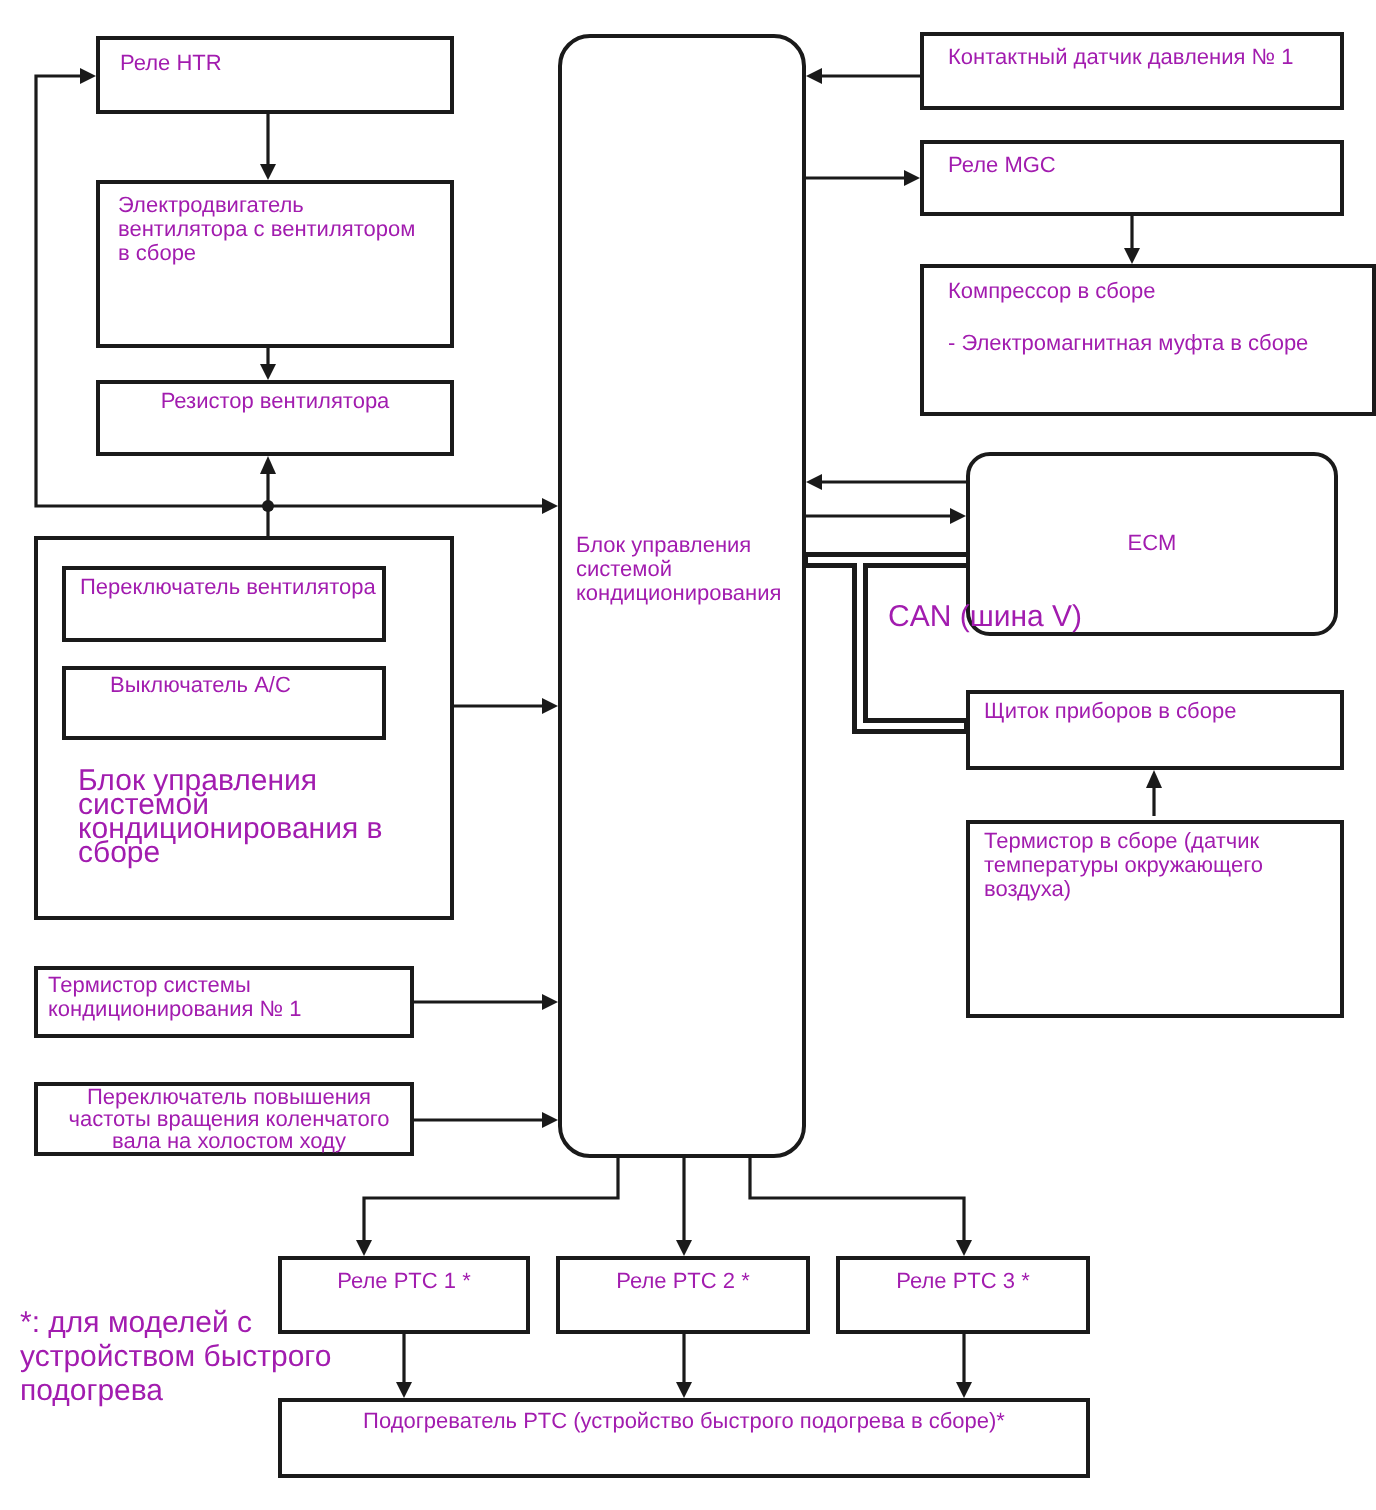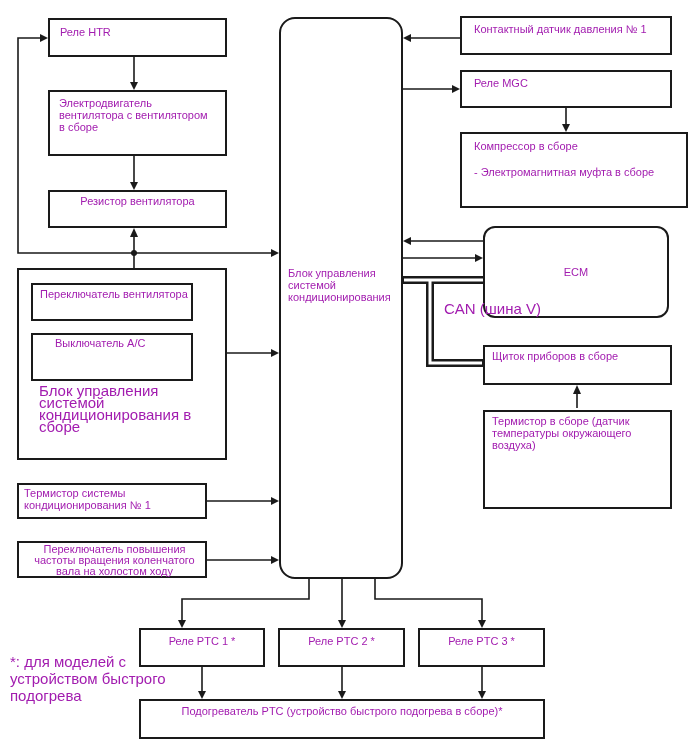--- a/index.html
+++ b/index.html
@@ -80,42 +80,42 @@
       <path class="bus-black" d="M402 280 H484"></path>
       <path class="bus-white" d="M430 280 V363 H482"></path>
       <path class="bus-white" d="M404 280 H483"></path>
     </g>
   </svg>
 
   <div class="box" style="left:48px;top:18px;width:179px;height:39px;padding:6px 0 0 10px;">
     <div>Реле HTR</div>
   </div>
 
-  <div class="box" style="left:48px;top:90px;width:179px;height:66px;padding:5px 0 0 9px;">
+  <div class="box" style="left:48px;top:90px;width:179px;height:84px;padding:5px 0 0 9px;">
     <div>Электродвигатель</div>
     <div>вентилятора с вентилятором</div>
     <div>в сборе</div>
   </div>
 
   <div class="box center" style="left:48px;top:190px;width:179px;height:38px;padding-top:3px;">
     <div>Резистор вентилятора</div>
   </div>
 
   <div class="box" style="left:17px;top:268px;width:210px;height:192px;">
     <div class="freetext" style="left:20px;top:115px;">
       <div>Блок управления системой</div>
       <div>кондиционирования в сборе</div>
     </div>
   </div>
 
   <div class="box" style="left:31px;top:283px;width:162px;height:38px;padding:3px 0 0 7px;">
     <div>Переключатель вентилятора</div>
   </div>
 
-  <div class="box" style="left:31px;top:333px;width:162px;height:48px;padding:2px 0 0 22px;">
+  <div class="box" style="left:31px;top:333px;width:162px;height:37px;padding:2px 0 0 22px;">
     <div>Выключатель A/C</div>
   </div>
 
   <div class="box" style="left:17px;top:483px;width:190px;height:36px;padding:2px 0 0 5px;">
     <div>Термистор системы</div>
     <div>кондиционирования № 1</div>
   </div>
 
   <div class="box tight" style="left:17px;top:541px;width:190px;height:37px;padding:1px 0 0 5px;text-align:center;">
     <div>Переключатель повышения</div>

